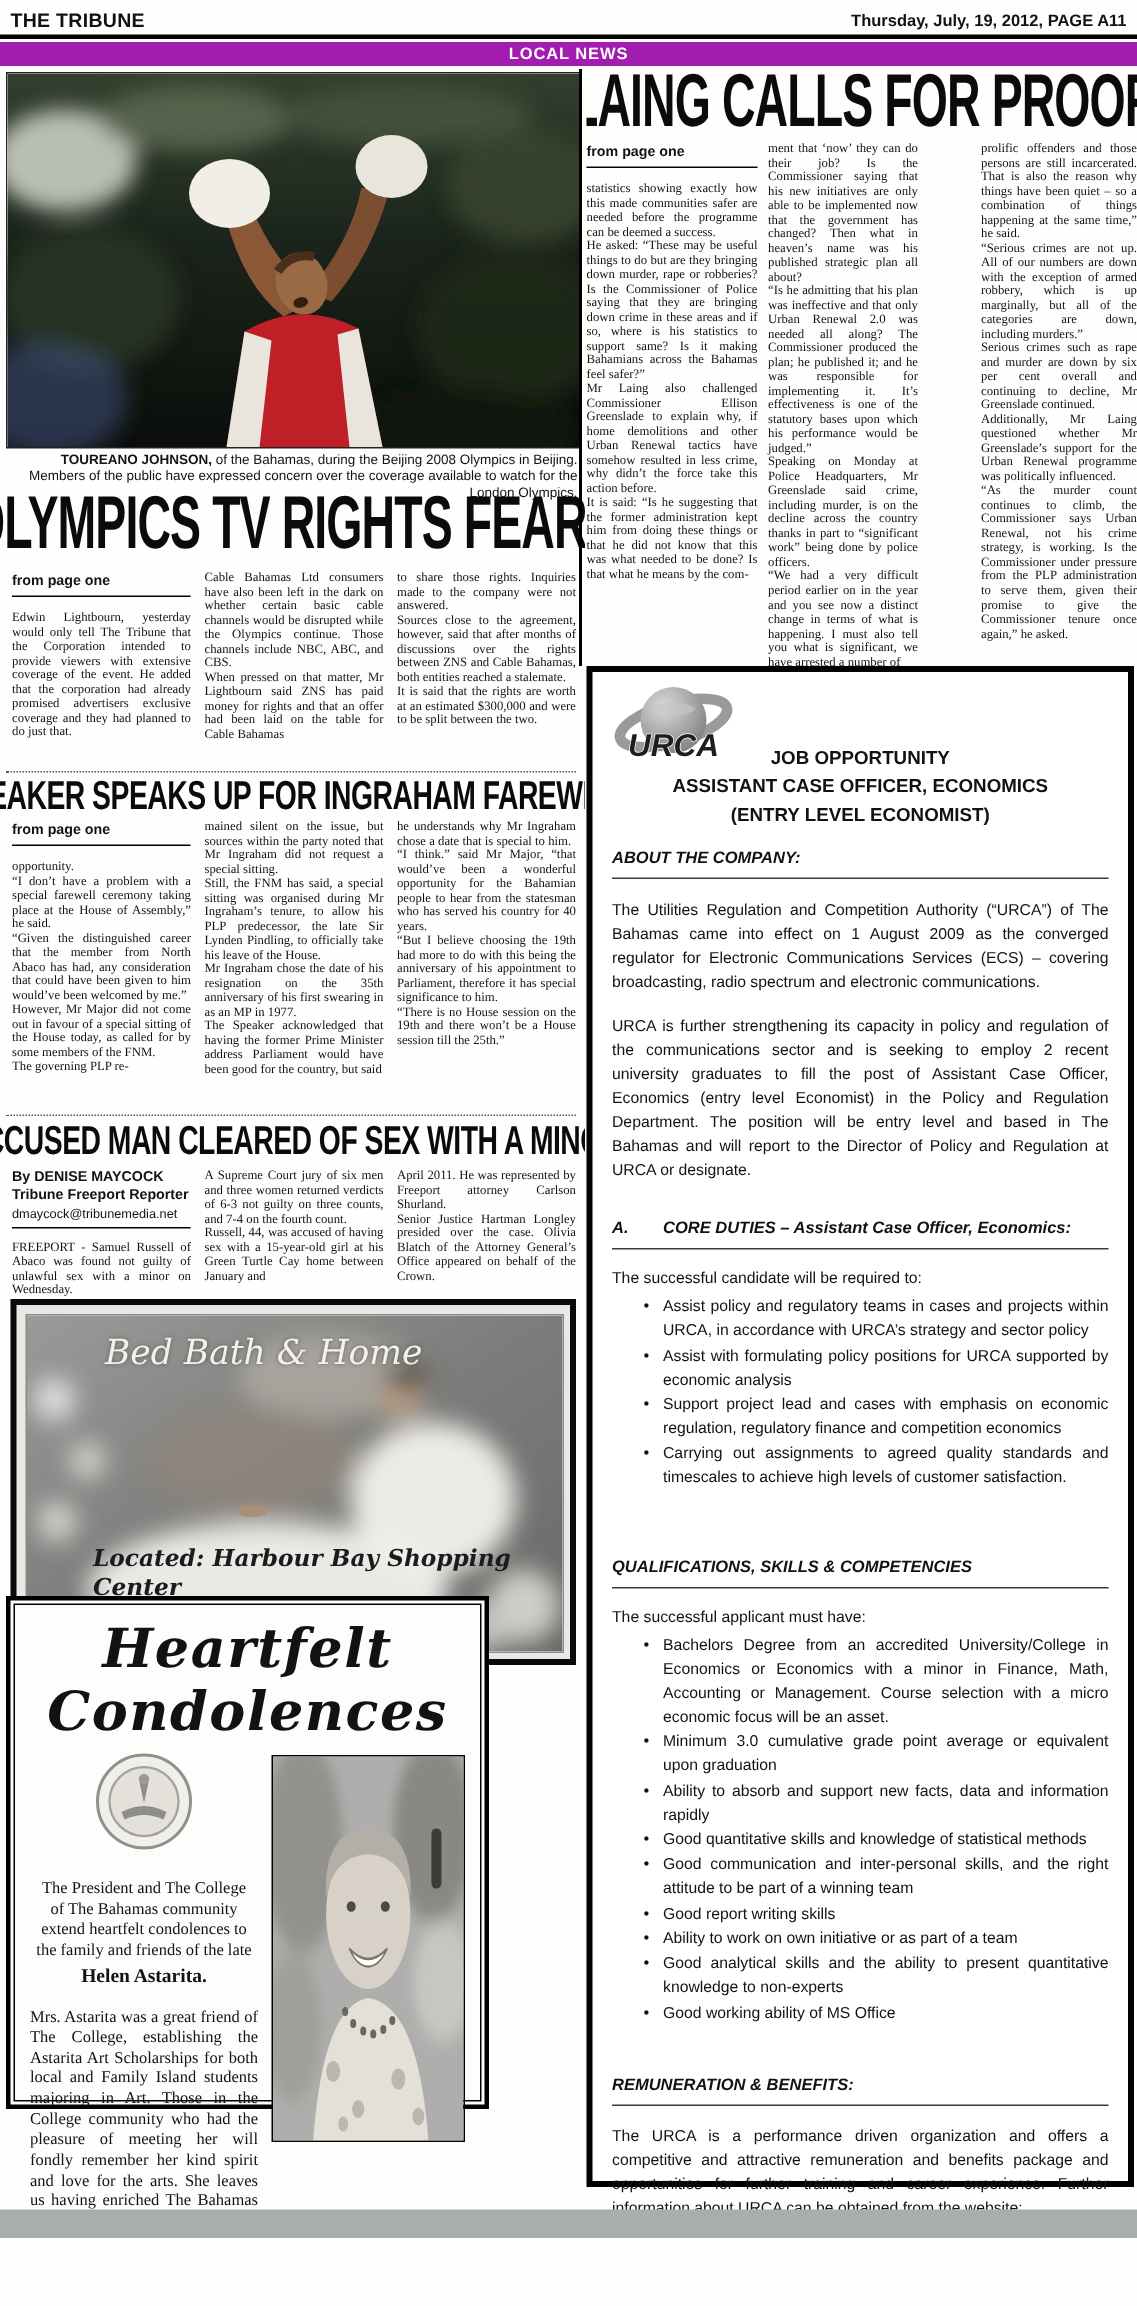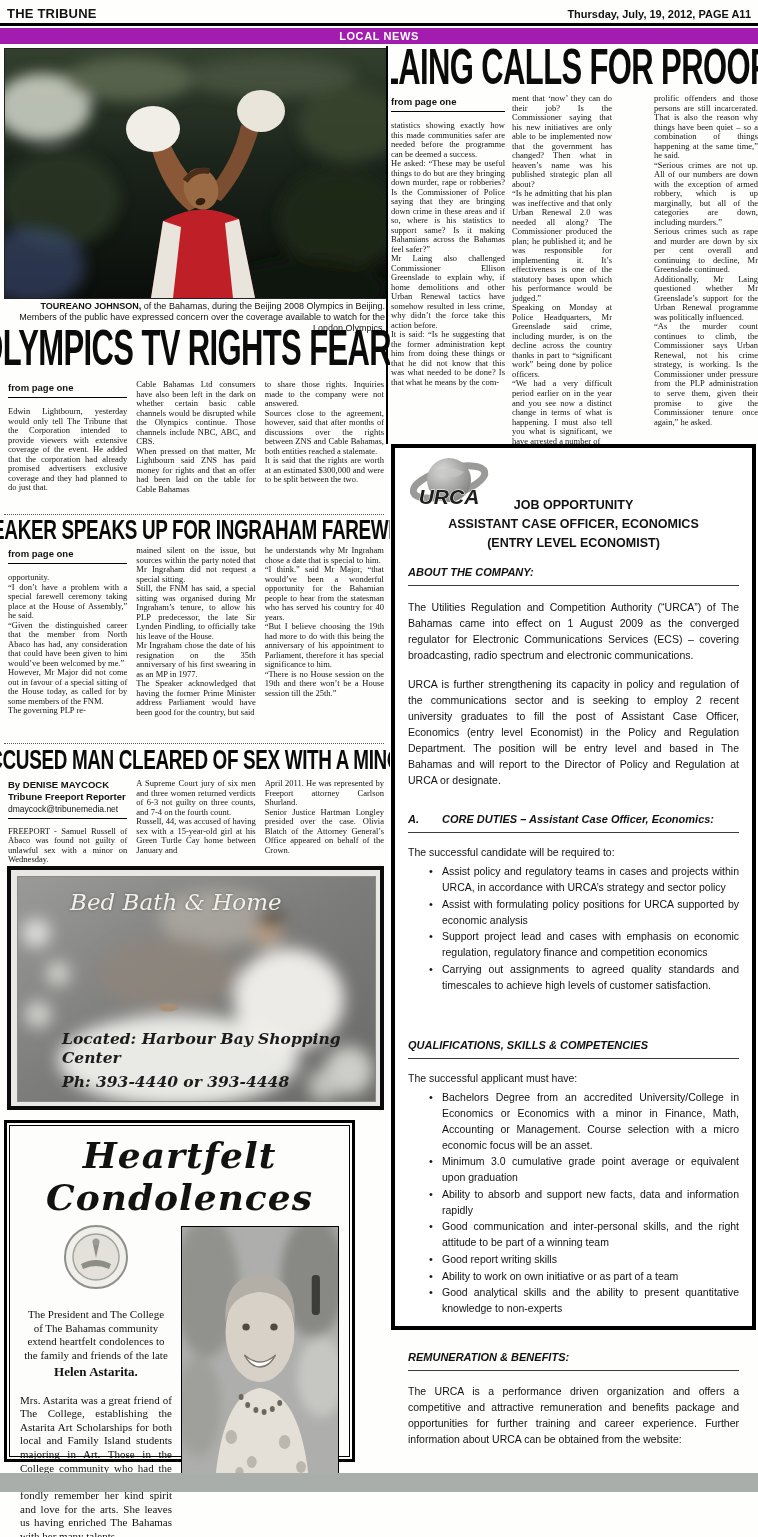--- a/index.html
+++ b/index.html
@@ -215,21 +215,21 @@
           <ellipse cx="252" cy="40" rx="14" ry="9" fill="#4e463c" opacity=".95"></ellipse>
         </g>
         <ellipse cx="150" cy="128" rx="10" ry="4" fill="#a88f76"></ellipse>
       </svg>
       <div class="bb-t" style="left:52px;top:12px;">Bed Bath &amp; Home</div>
       <div class="bb-loc" style="left:44px;bottom:34px;">Located: Harbour Bay Shopping Center</div>
       <div class="bb-loc" style="left:44px;bottom:10px;">Ph: 393-4440 or 393-4448</div>
     </div>
   </div>
 
-  <div class="hf" style="left:4px;top:1120px;width:351px;height:342px;">
+  <div class="hf" style="left:4px;top:1064px;width:322px;height:342px;">
     <div class="hf-inner">
       <div class="hf-title">Heartfelt Condolences</div>
       <div class="hf-row">
         <div class="hf-left">
           <svg width="66" height="66" viewBox="0 0 66 66">
             <circle cx="33" cy="33" r="31" fill="#f0efeb" stroke="#8f8f8b" stroke-width="2"></circle>
             <circle cx="33" cy="33" r="23" fill="#e3e1da" stroke="#a3a39d" stroke-width="1.5"></circle>
             <path d="M18 40 q15 -8 30 0 l-2 5 q-13 -6 -26 0 Z" fill="#8e8e88"></path>
             <path d="M30 20 l6 0 -3 14 Z" fill="#8e8e88"></path>
             <circle cx="33" cy="18" r="3.5" fill="#9b9b95"></circle>
@@ -304,21 +304,21 @@
     </div>
     <div class="col" style="width:104px;margin-left:42px;">
       <div class="bt">prolific offenders and those persons are still incarcerated. That is also the reason why things have been quiet – so a combination of things happening at the same time,” he said.
 “Serious crimes are not up. All of our numbers are down with the exception of armed robbery, which is up marginally, but all of the categories are down, including murders.”
 Serious crimes such as rape and murder are down by six per cent overall and continuing to decline, Mr Greenslade continued.
 Additionally, Mr Laing questioned whether Mr Greenslade’s support for the Urban Renewal programme was politically influenced.
 “As the murder count continues to climb, the Commissioner says Urban Renewal, not his crime strategy, is working. Is the Commissioner under pressure from the PLP administration to serve them, given their promise to give the Commissioner tenure once again,” he asked.</div>
     </div>
   </div>
 
-  <div class="urca" style="left:391px;top:444px;width:365px;height:886px;">
+  <div class="urca" style="left:391px;top:444px;width:365px;height:1014px;">
     <div class="urca-head">
       <svg class="urca-logo" width="86" height="66" viewBox="0 0 86 66">
         <defs>
           <radialGradient id="gl" cx=".35" cy=".3" r=".9">
             <stop offset="0" stop-color="#d9d9d7"></stop>
               <stop offset=".6" stop-color="#9c9c9a"></stop>
               <stop offset="1" stop-color="#6f6f6d"></stop>
           </radialGradient>
         </defs>
         <ellipse cx="43" cy="30" rx="37" ry="13" fill="none" stroke="#9a9a98" stroke-width="7" transform="rotate(-16 43 30)"></ellipse>
@@ -348,24 +348,26 @@
         <li>Support project lead and cases  with emphasis on economic regulation, regulatory finance and competition economics</li>
         <li>Carrying out assignments to agreed quality standards and timescales to achieve high levels of customer satisfaction.</li>
       </ul>
 
     <div class="urca-sec-h" style="margin-top:46px;">QUALIFICATIONS, SKILLS &amp; COMPETENCIES</div>
     <p class="urca-p" style="margin-top:12px;text-align:left;">The successful applicant must have:</p>
     <ul class="urca-ul">
         <li>Bachelors Degree from an accredited University/College in Economics or Economics with a minor in Finance, Math, Accounting or Management.  Course selection with a micro economic focus will be an asset.</li>
         <li>Minimum 3.0 cumulative grade point average or equivalent upon graduation</li>
         <li>Ability to absorb and support new facts, data and information rapidly</li>
+        <li>Good quantitative skills and knowledge of statistical methods</li>
         <li>Good communication and inter-personal skills, and the right attitude to be part of a winning team</li>
         <li>Good report writing skills</li>
         <li>Ability to work  on own initiative or as part of a team</li>
         <li>Good analytical skills and the ability to present quantitative knowledge to non-experts</li>
+        <li>Good working ability of MS Office</li>
       </ul>
 
     <div class="urca-sec-h" style="margin-top:34px;">REMUNERATION &amp; BENEFITS:</div>
     <p class="urca-p" style="margin-top:13px;"><span>The URCA is a performance driven organization and offers a competitive and attractive remuneration and benefits package and opportunities for further training and career experience.  Further information about URCA can be obtained from the website: </span></p>
 
   </div>
 
   <div class="graybar"></div>
 
 </div>

